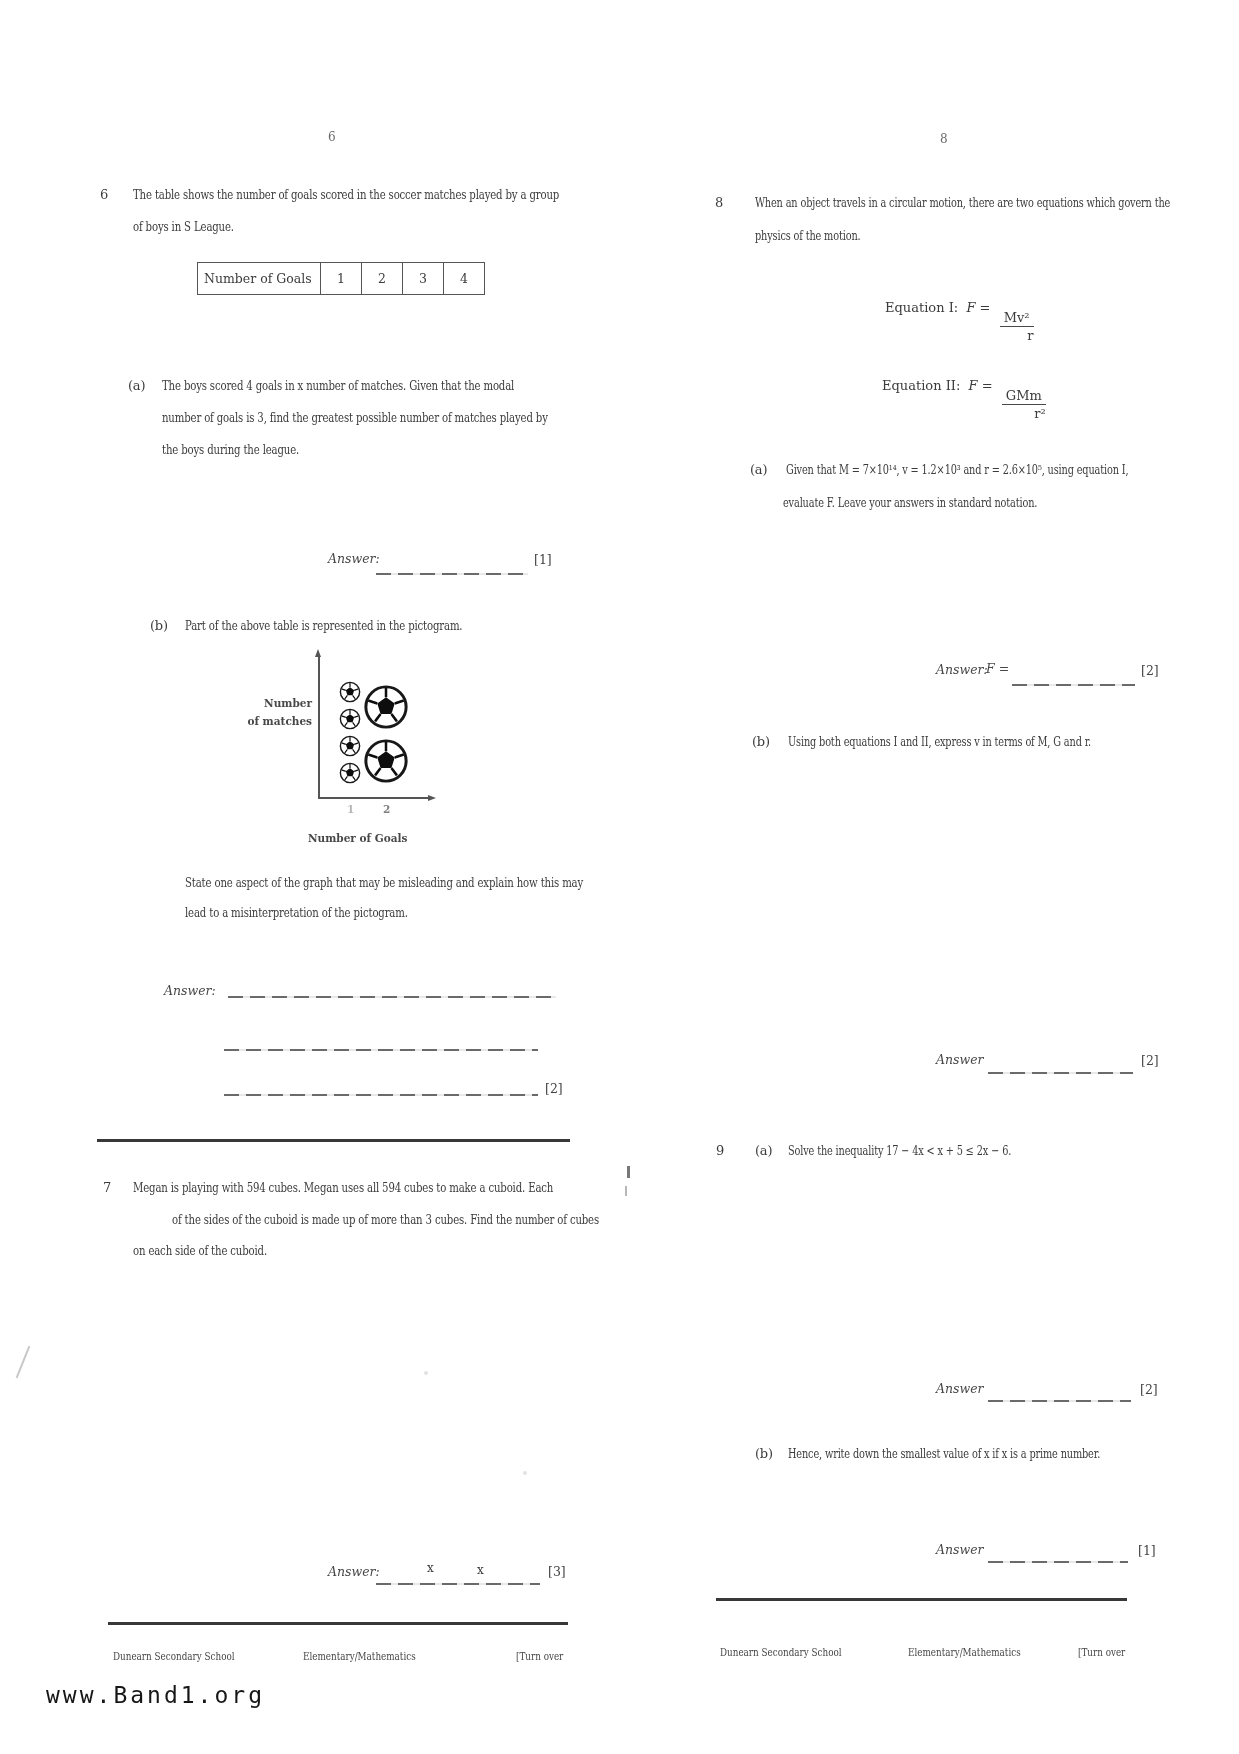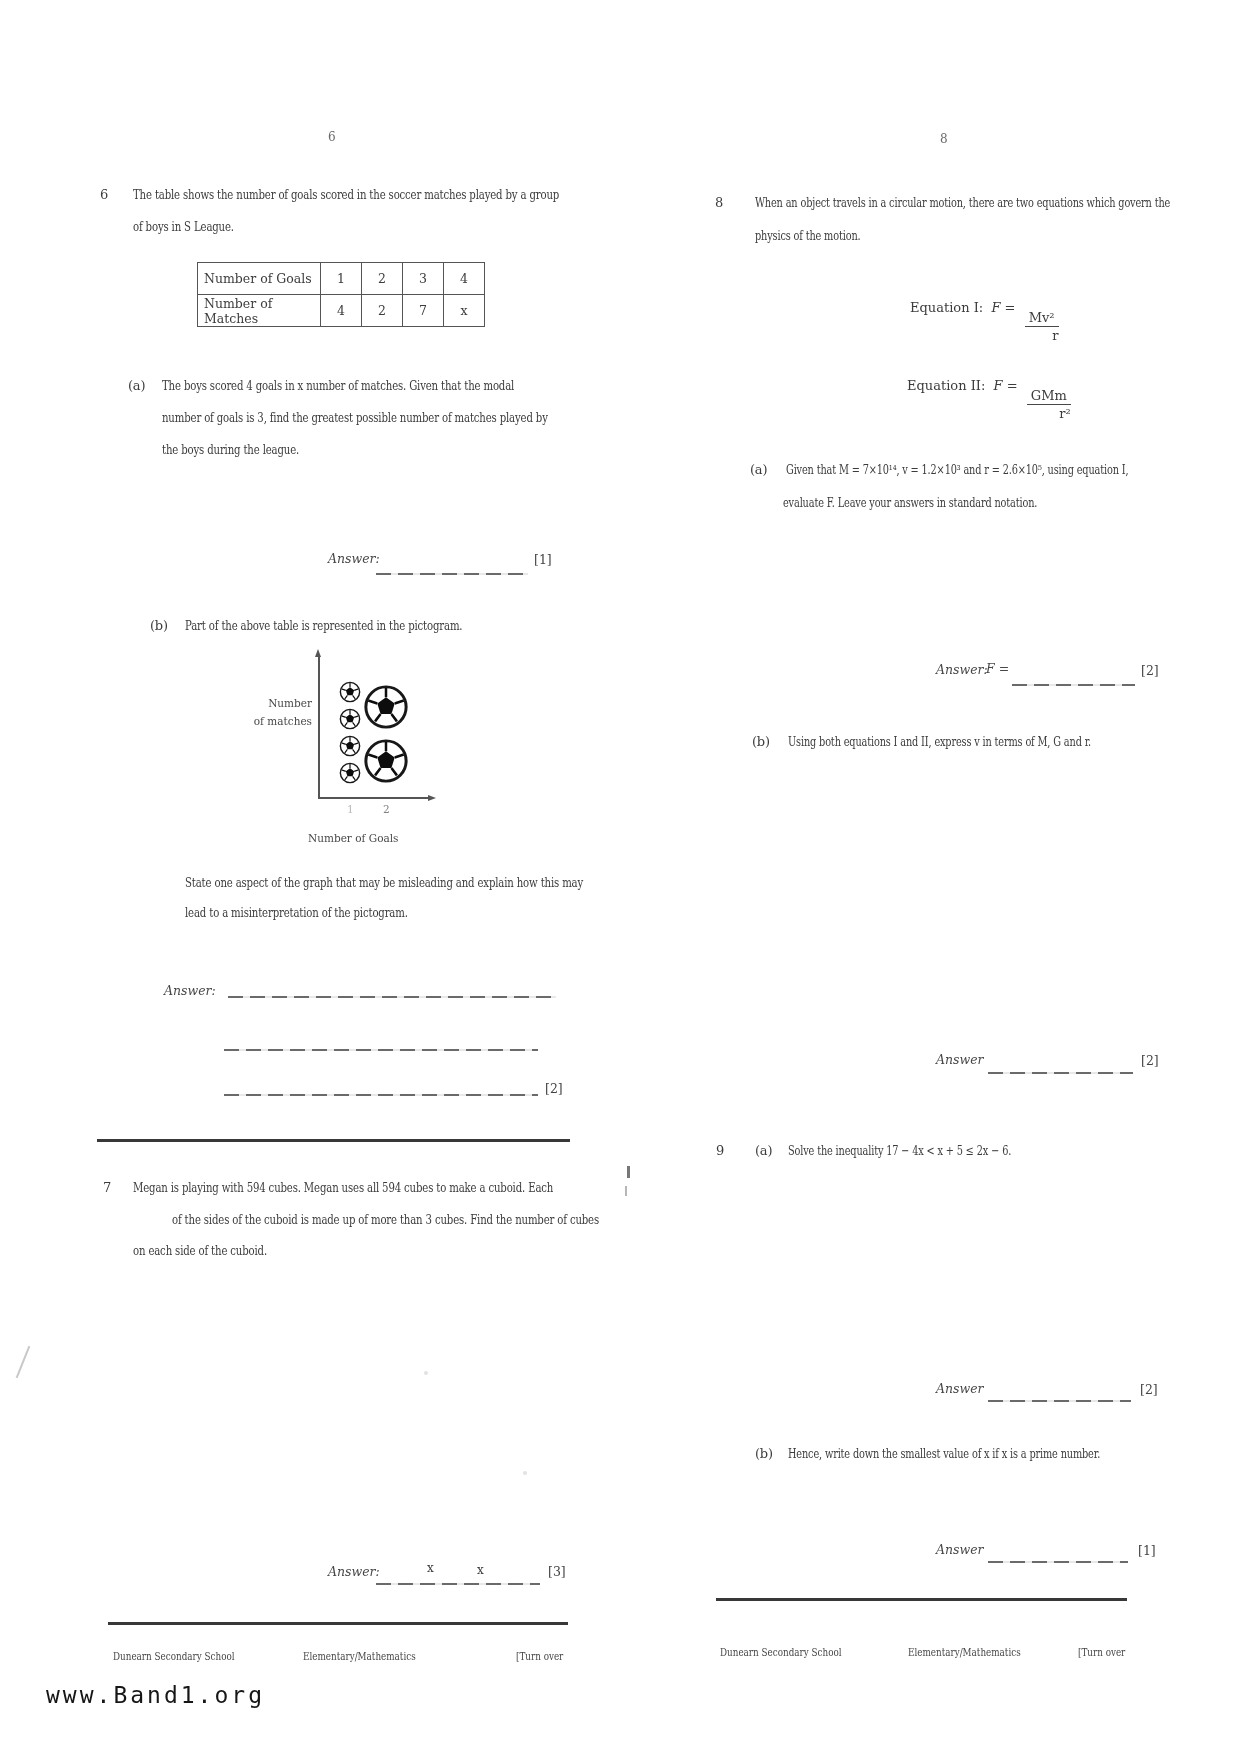--- a/index.html
+++ b/index.html
@@ -17,27 +17,27 @@
   .ansline{height:2px;background:repeating-linear-gradient(90deg,rgba(70,70,70,.8) 0 15px,rgba(70,70,70,.12) 15px 22px);}
   .divider{height:2.6px;background:#3a3a3a;}
   .goals-table{border-collapse:collapse;font-size:12.5px;color:#3e3e3e;}
   .goals-table td{border:1.5px solid #565656;height:31px;text-align:center;padding:0;}
   .goals-table td.lbl{width:116px;text-align:left;padding-left:6px;}
   .goals-table td.val{width:40px;}
   .axisV{width:1.8px;background:#565656;}
   .axisH{height:1.8px;background:#565656;}
   .arrowUp{width:0;height:0;border-left:3.5px solid transparent;border-right:3.5px solid transparent;border-bottom:8px solid #565656;}
   .arrowRight{width:0;height:0;border-top:3.5px solid transparent;border-bottom:3.5px solid transparent;border-left:8px solid #565656;}
-  .pictlabel{font-size:10.5px;color:#4a4a4a;white-space:nowrap;}
+  .pictlabel{font-size:10.5px;color:#4a4a4a;white-space:nowrap;font-weight:bold;}
   .ballcol{display:flex;flex-direction:column;align-items:center;}
   .footer{font-size:11px;color:#474747;white-space:nowrap;}
   .frac{display:inline-flex;flex-direction:column;align-items:flex-end;vertical-align:-10px;margin-left:5px;}
   .frac .num{border-bottom:1.3px solid #4a4a4a;padding:0 4px 1px 4px;}
   .frac .den{padding-top:1px;}
-  .eq{font-size:13px;color:#3e3e3e;white-space:nowrap;margin-left:25px;}
+  .eq{font-size:13px;color:#3e3e3e;white-space:nowrap;}
   .watermark{font-family:"DejaVu Sans Mono","Liberation Mono",monospace;font-size:23px;letter-spacing:3px;color:#161616;}
   .speck{background:#8a8a8a;border-radius:50%;opacity:.25;}
 </style>
 </head>
 <body>
 
 <div class="sheet">
 
   <div class="page">
 
@@ -49,27 +49,20 @@
 
     <table class="goals-table abs" style="left:197px;top:262px;">
       <tbody>
           <tr>
         <td class="lbl">Number of Goals</td>
         <td class="val">1</td>
         <td class="val">2</td>
         <td class="val">3</td>
         <td class="val">4</td>
       </tr>
-      <tr>
-        <td class="lbl">Number of Matches</td>
-        <td class="val">4</td>
-        <td class="val">2</td>
-        <td class="val">7</td>
-        <td class="val">x</td>
-      </tr>
     </tbody>
       </table>
 
     <div class="abs txt" style="left:128px;top:378px;">(a)</div>
     <div class="abs txt" style="left:162px;top:378px;"><span class="sqL">The boys scored 4 goals in x number of matches.  Given that the modal</span></div>
     <div class="abs txt" style="left:162px;top:410px;"><span class="sqL">number of goals is 3, find the greatest possible number of matches played by</span></div>
     <div class="abs txt" style="left:162px;top:442px;"><span class="sqL">the boys during the league.</span></div>
 
     <div class="abs ans" style="left:328px;top:551px;">Answer:</div>
     <div class="abs ansline" style="left:376px;top:573px;width:152px;"></div>

